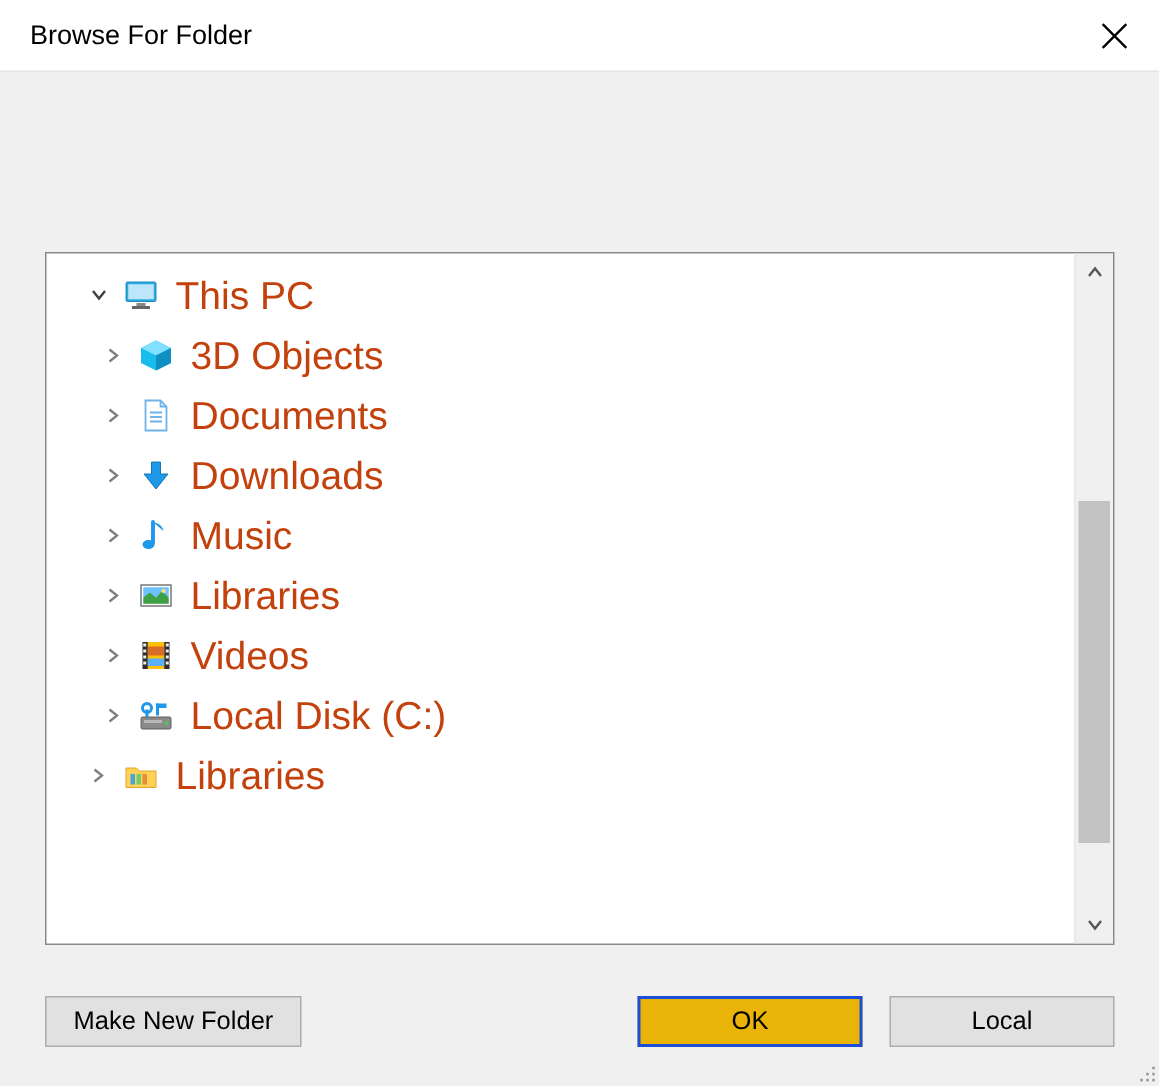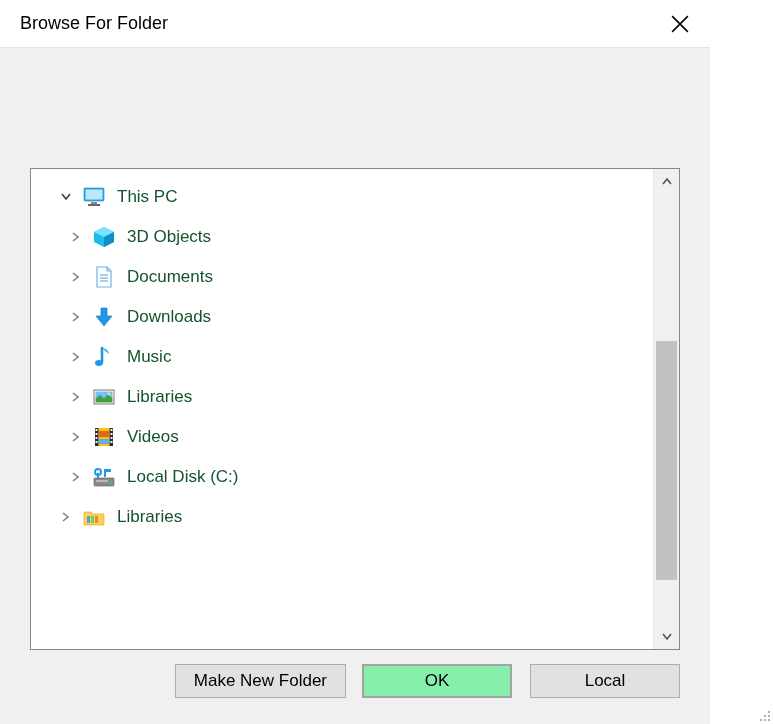--- a/index.html
+++ b/index.html
@@ -5,21 +5,21 @@
   * { box-sizing: border-box; }
   body {
     margin: 0;
     font-family: "Segoe UI", Tahoma, sans-serif;
     background: #fff;
     width: 773px;
     height: 724px;
     overflow: hidden;
   }
   .dialog {
-    width: 710px;
+    width: 773px;
     height: 724px;
     background: #fff;
     display: flex;
     flex-direction: column;
   }
   .titlebar {
     height: 48px;
     display: flex;
     align-items: center;
     justify-content: space-between;
@@ -56,22 +56,22 @@
   }
   .tree-content {
     flex: 1;
     padding: 8px 0 8px 0;
     overflow: hidden;
   }
   .tree-row {
     display: flex;
     align-items: center;
     height: 40px;
-    font-size: 17px;
-    color: #14532d;
+    font-size: 26px;
+    color: #c2410c;
     cursor: default;
     white-space: nowrap;
   }
   .expander {
     width: 18px;
     height: 18px;
     display: flex;
     align-items: center;
     justify-content: center;
     margin-right: 6px;
@@ -117,43 +117,43 @@
     position: absolute;
     left: 2px;
     right: 2px;
     top: 34%;
     height: 56%;
     background: #c2c2c2;
     cursor: pointer;
   }
   .button-row {
     display: flex;
-    justify-content: flex-end;
-    align-items: center;
-    padding-top: 14px;
+    justify-content: space-between;
+    align-items: center;
+    padding-top: 34px;
     padding-bottom: 6px;
     gap: 16px;
   }
   .button-row .right {
     display: flex;
     gap: 18px;
   }
   button.win {
     height: 34px;
     min-width: 150px;
     padding: 0 18px;
     font-size: 17px;
     font-family: inherit;
     background: #e1e1e1;
     border: 1px solid #adadad;
     cursor: pointer;
   }
   button.win.default {
-    border: 2px solid #a3a3a3;
-    background: #86efac;
+    border: 2px solid #1d4ed8;
+    background: #eab308;
     padding: 0 17px;
   }
   .resize-grip {
     position: absolute;
     right: 2px;
     bottom: 2px;
     width: 16px;
     height: 16px;
   }
   .resize-grip svg { width: 16px; height: 16px; }

